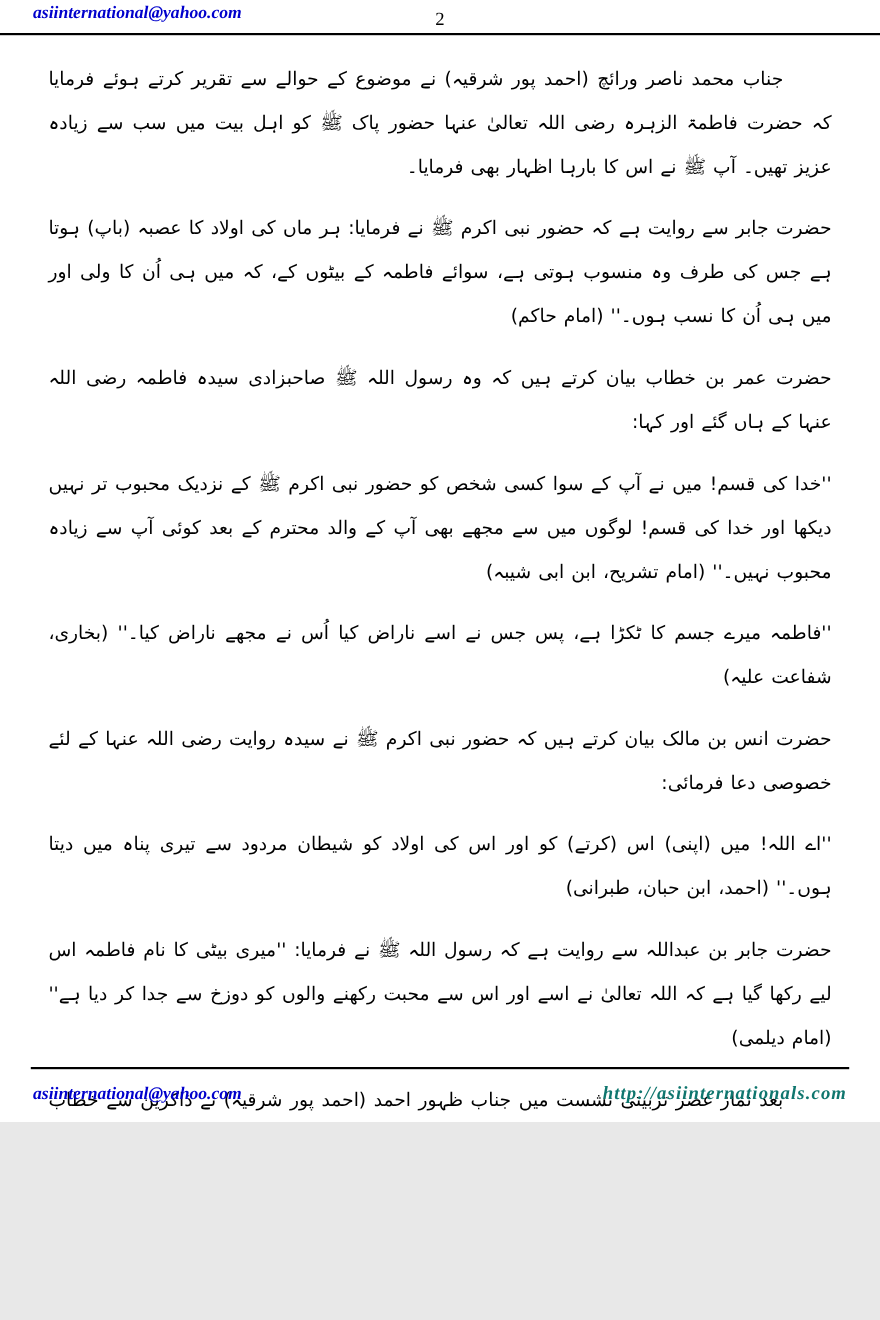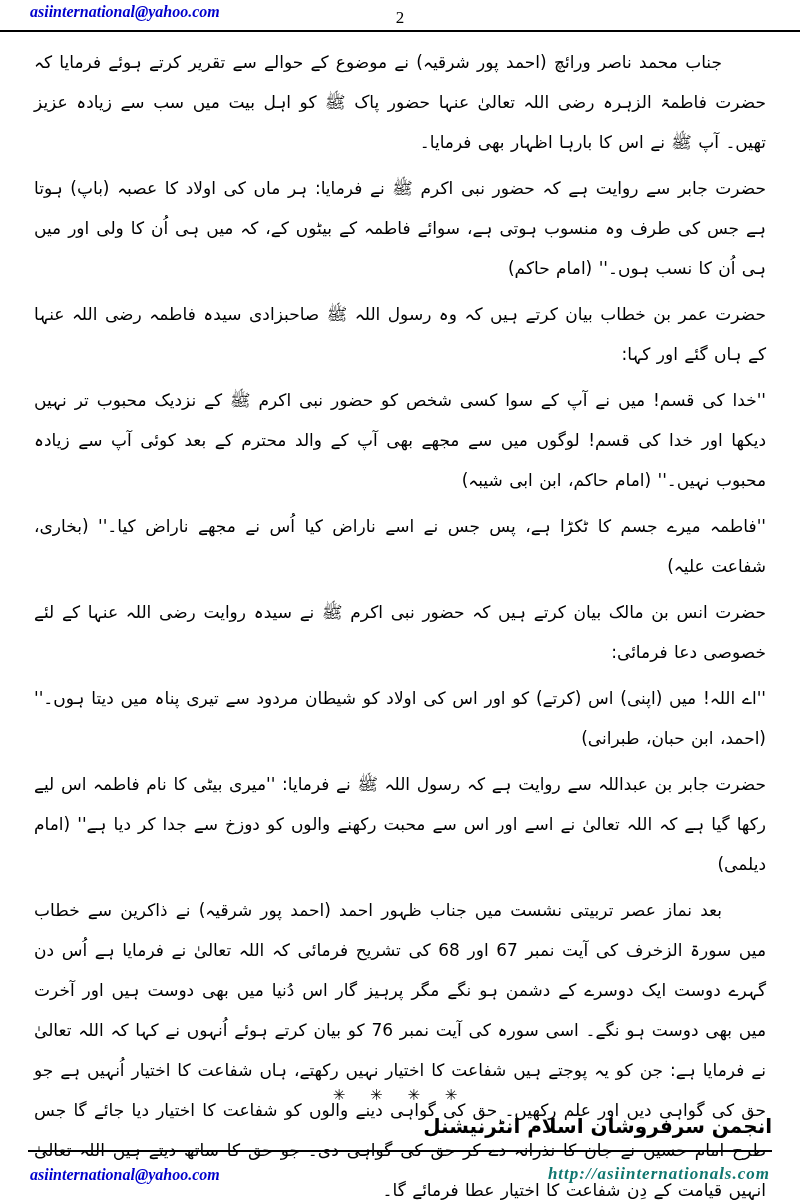--- a/index.html
+++ b/index.html
@@ -1,18 +1,18 @@
 <!DOCTYPE html>
 <html><head>
 <meta charset="utf-8">
 <style>
   html,body{margin:0;padding:0;background:#e8e8e8;}
   .page{
     position:relative;
-    width:800px;height:1200px;
+    width:800px;height:1020px;
     margin:0 auto;
     background:#ffffff;
     overflow:hidden;
     font-family:"DejaVu Sans",sans-serif;
     color:#000;
   }
   
   .top-email{
     position:absolute;left:30px;top:3px;
     font-family:"Liberation Serif",serif;
@@ -31,21 +31,21 @@
   }
   
   .content{
     position:absolute;left:28px;right:28px;top:36px;
   }
   .para{
     direction:rtl;
     text-align:justify;
     font-size:17px;
     line-height:40px;
-    margin:6px;
+    margin:16px;
     word-spacing:1px;
   }
   .para.indent{text-indent:44px;}
   
   .ornament-row{
     text-align:center;
     margin-top:14px;
     font-size:15px;
     letter-spacing:10px;
     color:#000;
@@ -85,21 +85,21 @@
 
   <div class="page-number">2</div>
 
   <div class="top-rule"></div>
 
   <div class="content">
 
   <div class="para indent" dir="rtl">جناب محمد ناصر ورائچ (احمد پور شرقیہ) نے موضوع کے حوالے سے تقریر کرتے ہوئے فرمایا کہ حضرت فاطمۃ الزہرہ رضی اللہ تعالیٰ عنہا حضور پاک ﷺ کو اہل بیت میں سب سے زیادہ عزیز تھیں۔ آپ ﷺ نے اس کا بارہا اظہار بھی فرمایا۔</div>
       <div class="para" dir="rtl">حضرت جابر سے روایت ہے کہ حضور نبی اکرم ﷺ نے فرمایا: ہر ماں کی اولاد کا عصبہ (باپ) ہوتا ہے جس کی طرف وہ منسوب ہوتی ہے، سوائے فاطمہ کے بیٹوں کے، کہ میں ہی اُن کا ولی اور میں ہی اُن کا نسب ہوں۔'' (امام حاکم)</div>
       <div class="para" dir="rtl">حضرت عمر بن خطاب بیان کرتے ہیں کہ وہ رسول اللہ ﷺ صاحبزادی سیدہ فاطمہ رضی اللہ عنہا کے ہاں گئے اور کہا:</div>
-      <div class="para" dir="rtl">''خدا کی قسم! میں نے آپ کے سوا کسی شخص کو حضور نبی اکرم ﷺ کے نزدیک محبوب تر نہیں دیکھا اور خدا کی قسم! لوگوں میں سے مجھے بھی آپ کے والد محترم کے بعد کوئی آپ سے زیادہ محبوب نہیں۔'' (امام حاکم، ابن ابی شیبہ)</div>
+      <div class="para" dir="rtl">''خدا کی قسم! میں نے آپ کے سوا کسی شخص کو حضور نبی اکرم ﷺ کے نزدیک محبوب تر نہیں دیکھا اور خدا کی قسم! لوگوں میں سے مجھے بھی آپ کے والد محترم کے بعد کوئی آپ سے زیادہ محبوب نہیں۔'' (امام تشریح، ابن ابی شیبہ)</div>
       <div class="para" dir="rtl">''فاطمہ میرے جسم کا ٹکڑا ہے، پس جس نے اسے ناراض کیا اُس نے مجھے ناراض کیا۔'' (بخاری، شفاعت علیہ)</div>
       <div class="para" dir="rtl">حضرت انس بن مالک بیان کرتے ہیں کہ حضور نبی اکرم ﷺ نے سیدہ روایت رضی اللہ عنہا کے لئے خصوصی دعا فرمائی:</div>
       <div class="para" dir="rtl">''اے اللہ! میں (اپنی) اس (کرتے) کو اور اس کی اولاد کو شیطان مردود سے تیری پناہ میں دیتا ہوں۔'' (احمد، ابن حبان، طبرانی)</div>
       <div class="para" dir="rtl">حضرت جابر بن عبداللہ سے روایت ہے کہ رسول اللہ ﷺ نے فرمایا: ''میری بیٹی کا نام فاطمہ اس لیے رکھا گیا ہے کہ اللہ تعالیٰ نے اسے اور اس سے محبت رکھنے والوں کو دوزخ سے جدا کر دیا ہے'' (امام دیلمی)</div>
       <div class="para indent" dir="rtl">بعد نماز عصر تربیتی نشست میں جناب ظہور احمد (احمد پور شرقیہ) نے ذاکرین سے خطاب میں سورۃ الزخرف کی آیت نمبر 67 اور 68 کی تشریح فرمائی کہ اللہ تعالیٰ نے فرمایا ہے اُس دن گہرے دوست ایک دوسرے کے دشمن ہو نگے مگر پرہیز گار اس دُنیا میں بھی دوست ہیں اور آخرت میں بھی دوست ہو نگے۔ اسی سورہ کی آیت نمبر 76 کو بیان کرتے ہوئے اُنہوں نے کہا کہ اللہ تعالیٰ نے فرمایا ہے: جن کو یہ پوجتے ہیں شفاعت کا اختیار نہیں رکھتے، ہاں شفاعت کا اختیار اُنہیں ہے جو حق کی گواہی دیں اور علم رکھیں۔ حق کی گواہی دینے والوں کو شفاعت کا اختیار دیا جائے گا جس طرح امام حسین نے جان کا نذرانہ دے کر حق کی گواہی دی۔ جو حق کا ساتھ دیتے ہیں اللہ تعالیٰ انہیں قیامت کے دِن شفاعت کا اختیار عطا فرمائے گا۔</div>
       <div class="para indent" dir="rtl">لودھراں کے جناب محمد قاسم نے اپنے خطاب میں اللہ کی نشانیوں پر حاضرین سے گفتگو کرتے ہوئے فرمایا کہ نشانی آنے والے کیلئے ہوتی ہے یا موجودہ کیلئے ہوتی ہے تا کہ لوگ پہچانیں۔ آج لوگ کہہ رہیں کہ چاند میں رسول اللہ کی شبیہہ مبارک نظر آ رہی ہے حالانکہ اُنہوں تو حضور پاک ﷺ کو نہیں دیکھا ہوا۔ کہیں ایسا تو نہیں کہ یہ نشانیاں اُن کی ہوں جنہوں نے آنا ہے یعنی امام مہدی علیہ السلام۔ اُنہوں نے کہا کہ ہم حکومت سے کہتے ہیں کہ وہ اس مسئلے پر تحقیق کرے اور عوام کو حقائق بتائے۔</div>
     </div>
 
   <div class="content" style="position:static;"></div>
 

